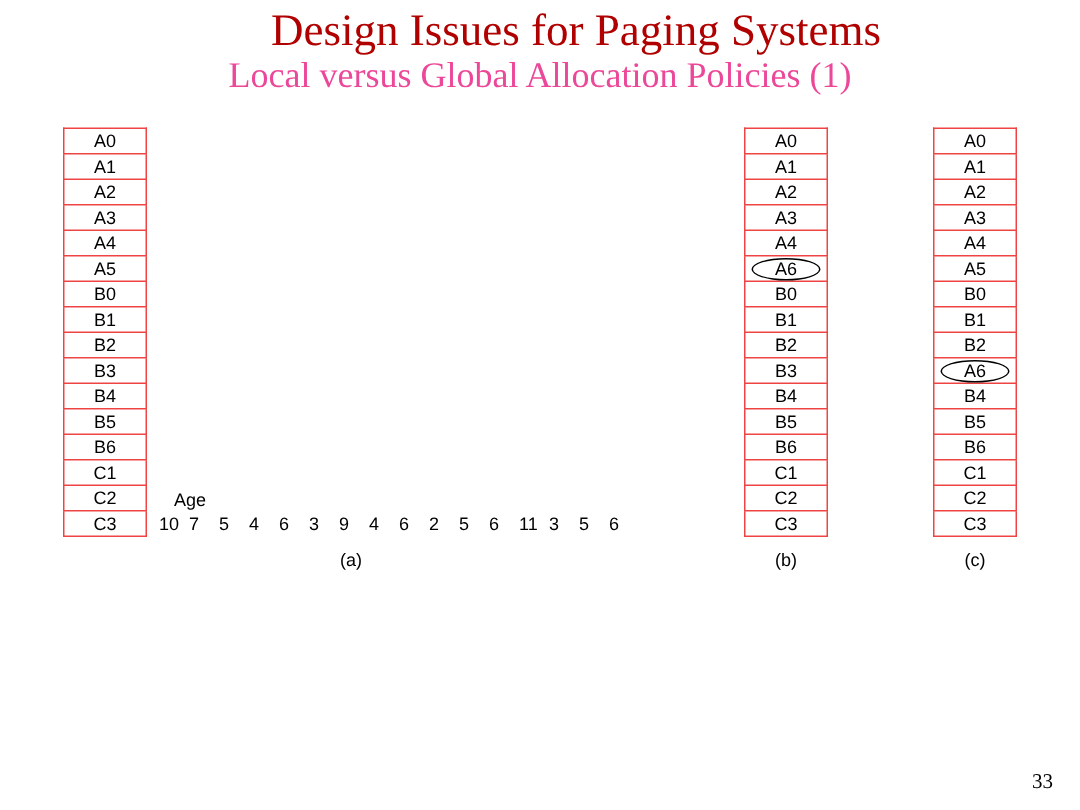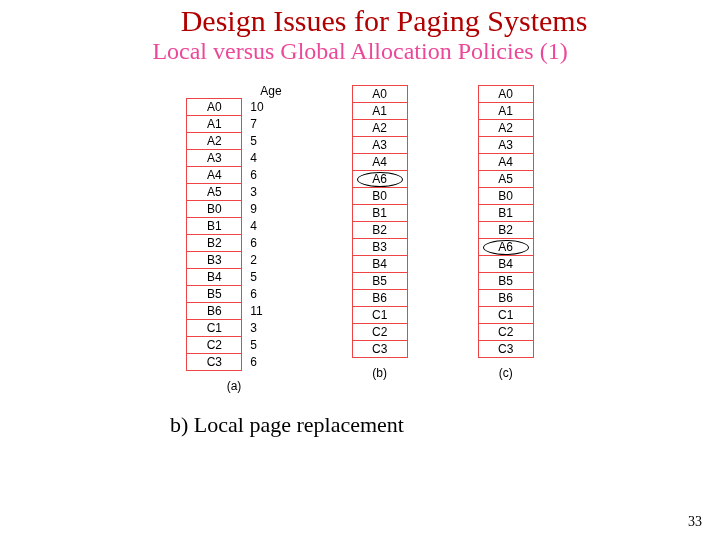--- a/index.html
+++ b/index.html
@@ -57,21 +57,20 @@
     width: 54px;
     height: 16px;
     font-size: 12px;
     text-align: center;
     line-height: 16px;
     padding: 0;
     position: relative;
   }
   .ages {
     display: flex;
-    flex-direction: column;
     margin-left: 8px;
   }
   .ages div {
     height: 17px;
     font-size: 12px;
     line-height: 17px;
     text-align: left;
     min-width: 20px;
   }
   .caplabel {
@@ -299,16 +298,15 @@
             <td>C3</td>
           </tr>
         </tbody>
       </table>
     <div class="caplabel">(c)</div>
   </div>
 
 </div>
 
 <div class="legend">
-  <div>b) Local page replacement</div>
 </div>
 
 <div class="slidenum">33</div>
 
 </body></html>

